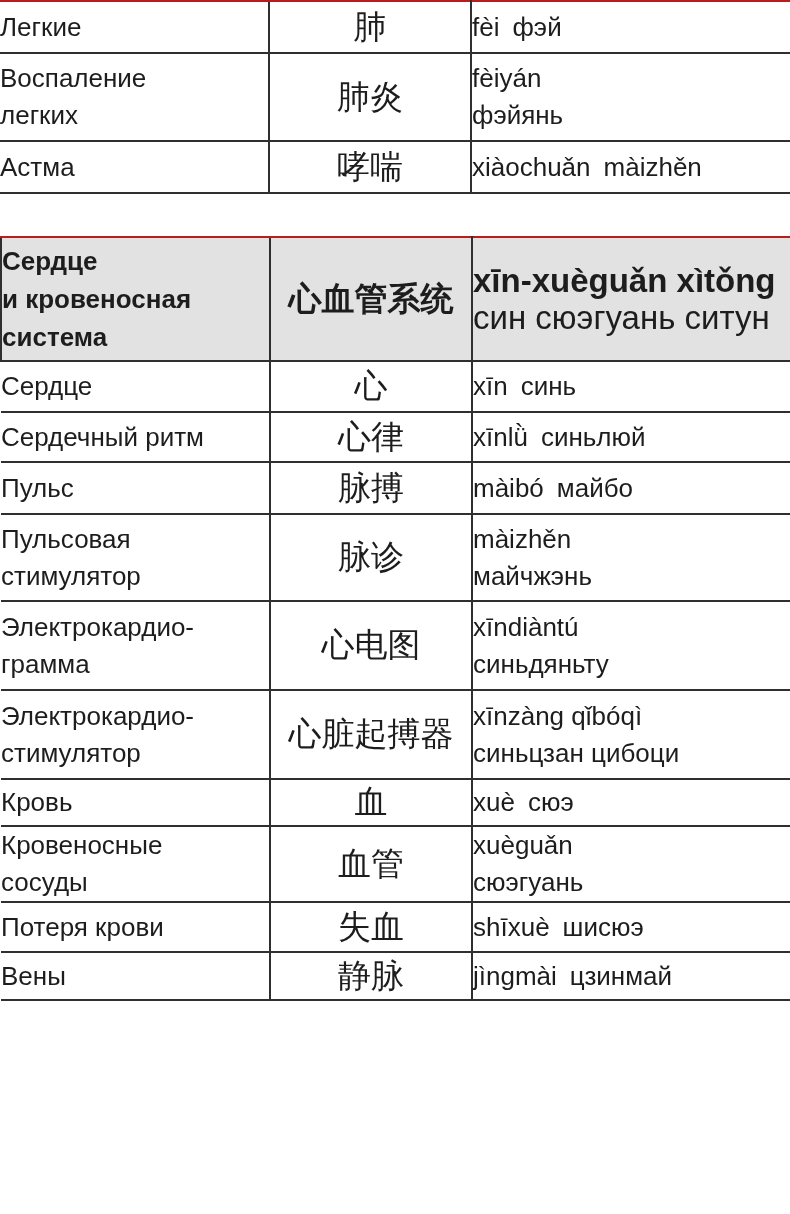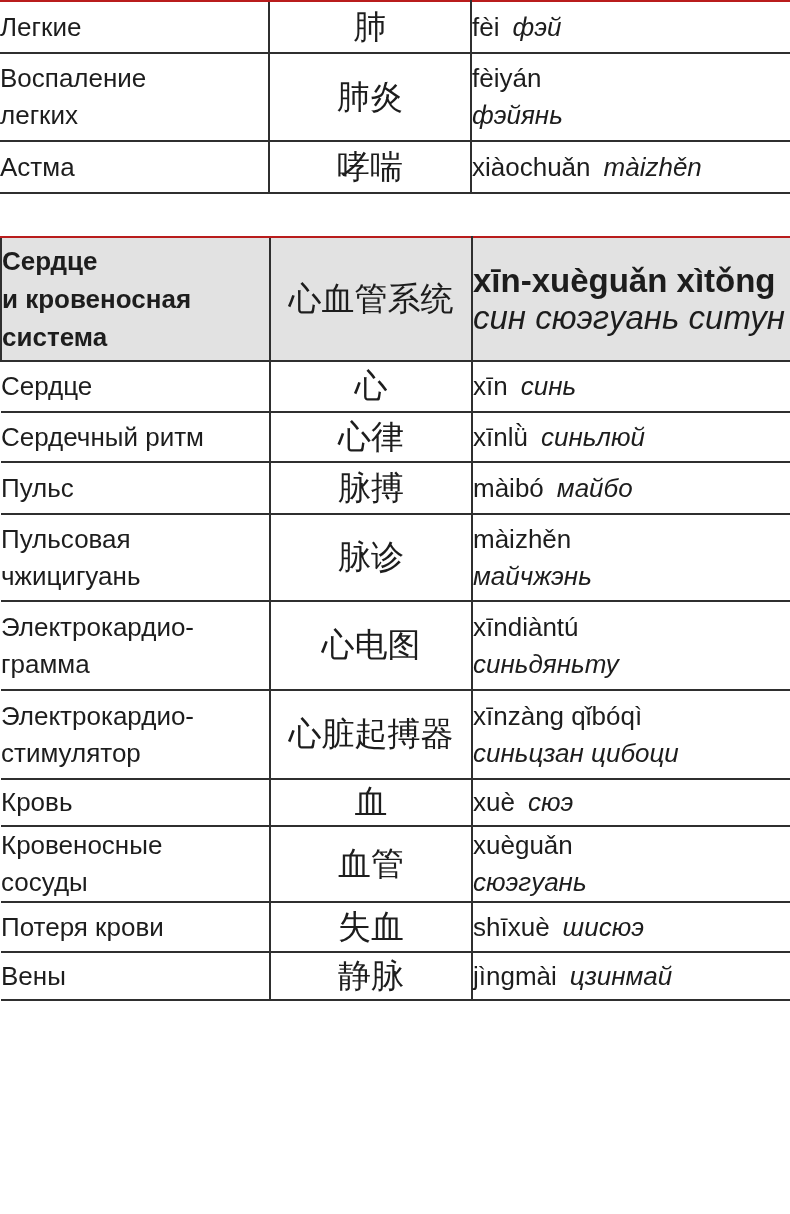--- a/index.html
+++ b/index.html
@@ -40,35 +40,34 @@
     font-size: 33px;
     font-weight: 400;
     font-family: "Liberation Sans", "DejaVu Sans", sans-serif;
   }
   td.ph {
     padding: 5px 8px 5px 13px;
     font-size: 26px;
     line-height: 37px;
   }
   td.ph .cyr {
-    font-style: italic;
     margin-left: 13px;
   }
   td.ph.stack .py,
   td.ph.stack .cyr {
     display: block;
     margin-left: 0;
   }
   table.second { margin-top: 42px; }
   tr.head td {
     background: #e2e2e2;
     font-weight: bold;
   }
   tr.head td.ru { line-height: 38px; }
-  tr.head td.zh { font-weight: 400; }
+  tr.head td.zh { font-weight: 700; }
   tr.head td.ph { font-size: 33px; }
   tr.head td.ph .cyr { font-weight: 400; }
   tr.head td:first-child { border-left: 2px solid #2f2f2f; }
   tr.head td:last-child  { border-right: 1px solid #8a8a8a; }
 </style>
 </head>
 <body>
 
 <div class="page">
 
@@ -128,21 +127,21 @@
         <td class="zh">心律</td>
         <td class="ph"><span class="py">xīnlǜ</span><span class="cyr">синьлюй</span></td>
       </tr>
       <tr style="height:52px">
         <td class="ru">Пульс</td>
         <td class="zh">脉搏</td>
         <td class="ph"><span class="py">màibó</span><span class="cyr">майбо</span></td>
       </tr>
       <tr style="height:87px">
         <td class="ru">Пульсовая
-чжицигуань</td>
+стимулятор</td>
         <td class="zh">脉诊</td>
         <td class="ph stack">
             <span class="py">màizhěn</span>
             <span class="cyr">майчжэнь</span>
           </td>
       </tr>
       <tr style="height:89px">
         <td class="ru">Электрокардио-
 грамма</td>
         <td class="zh">心电图</td>

